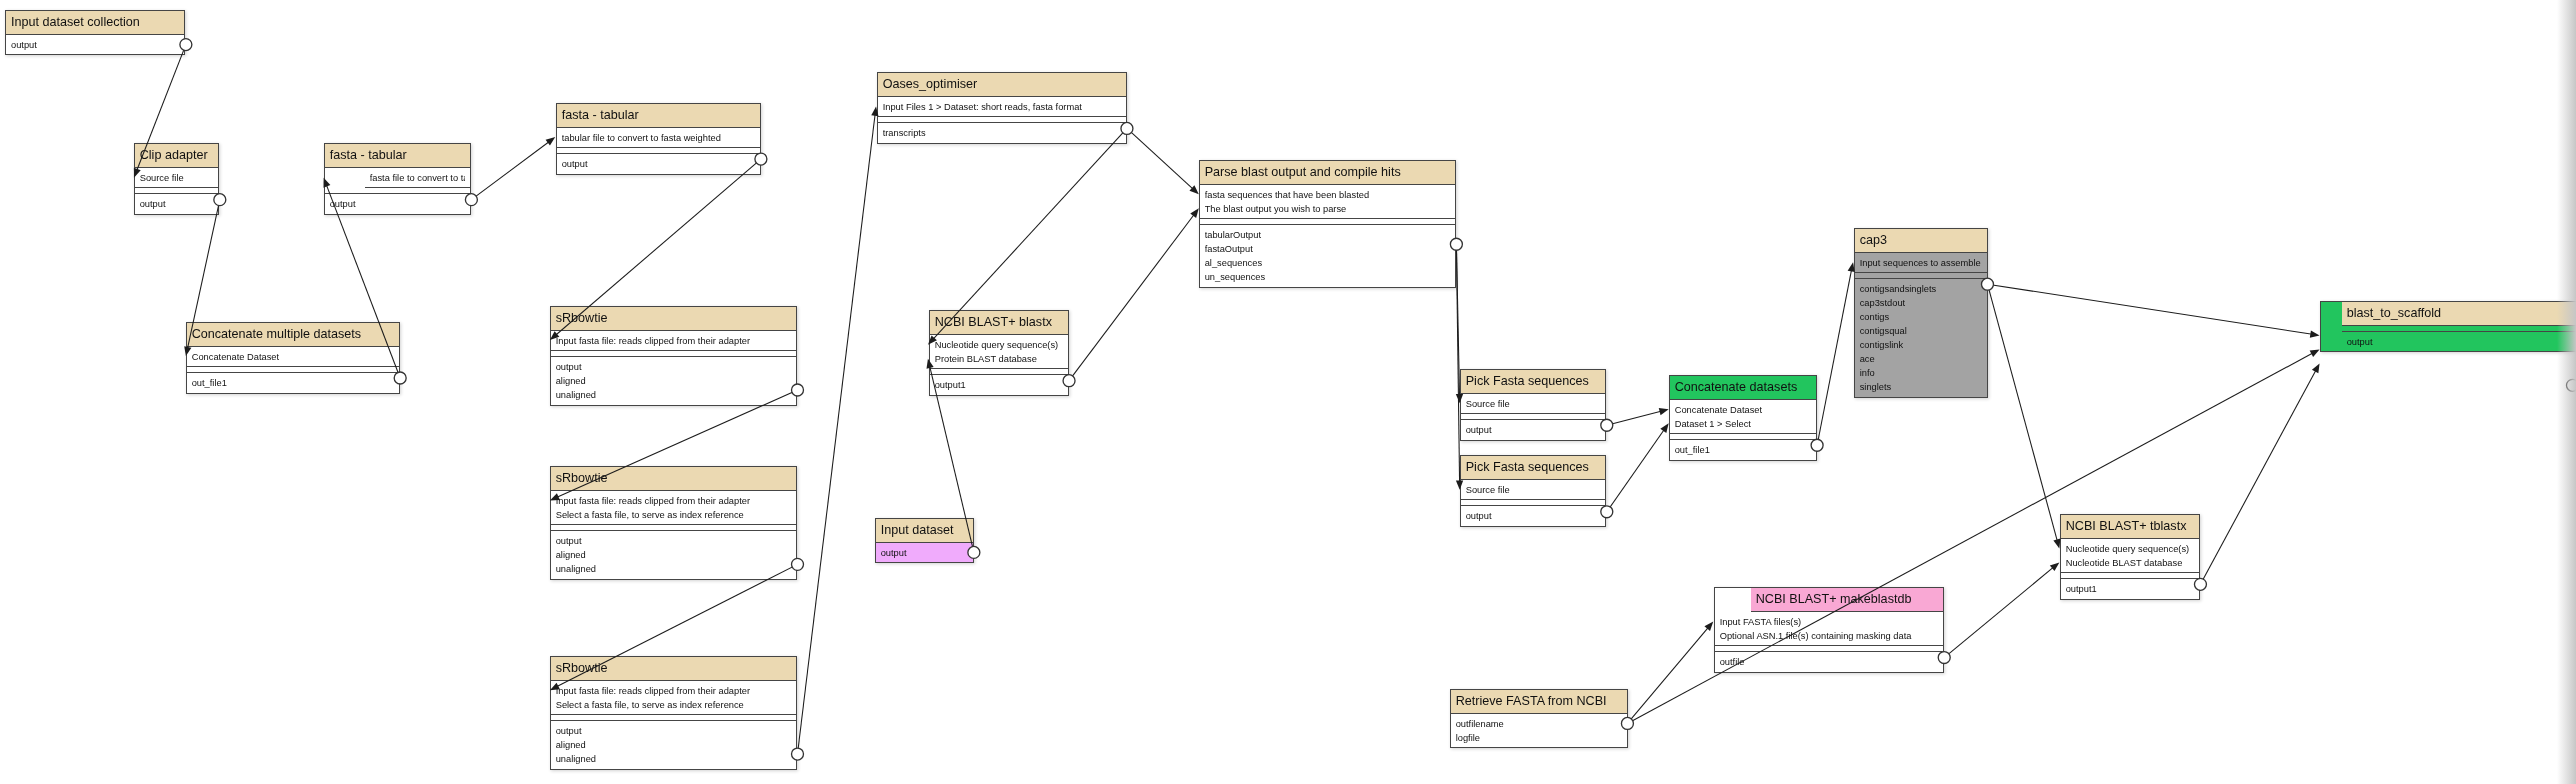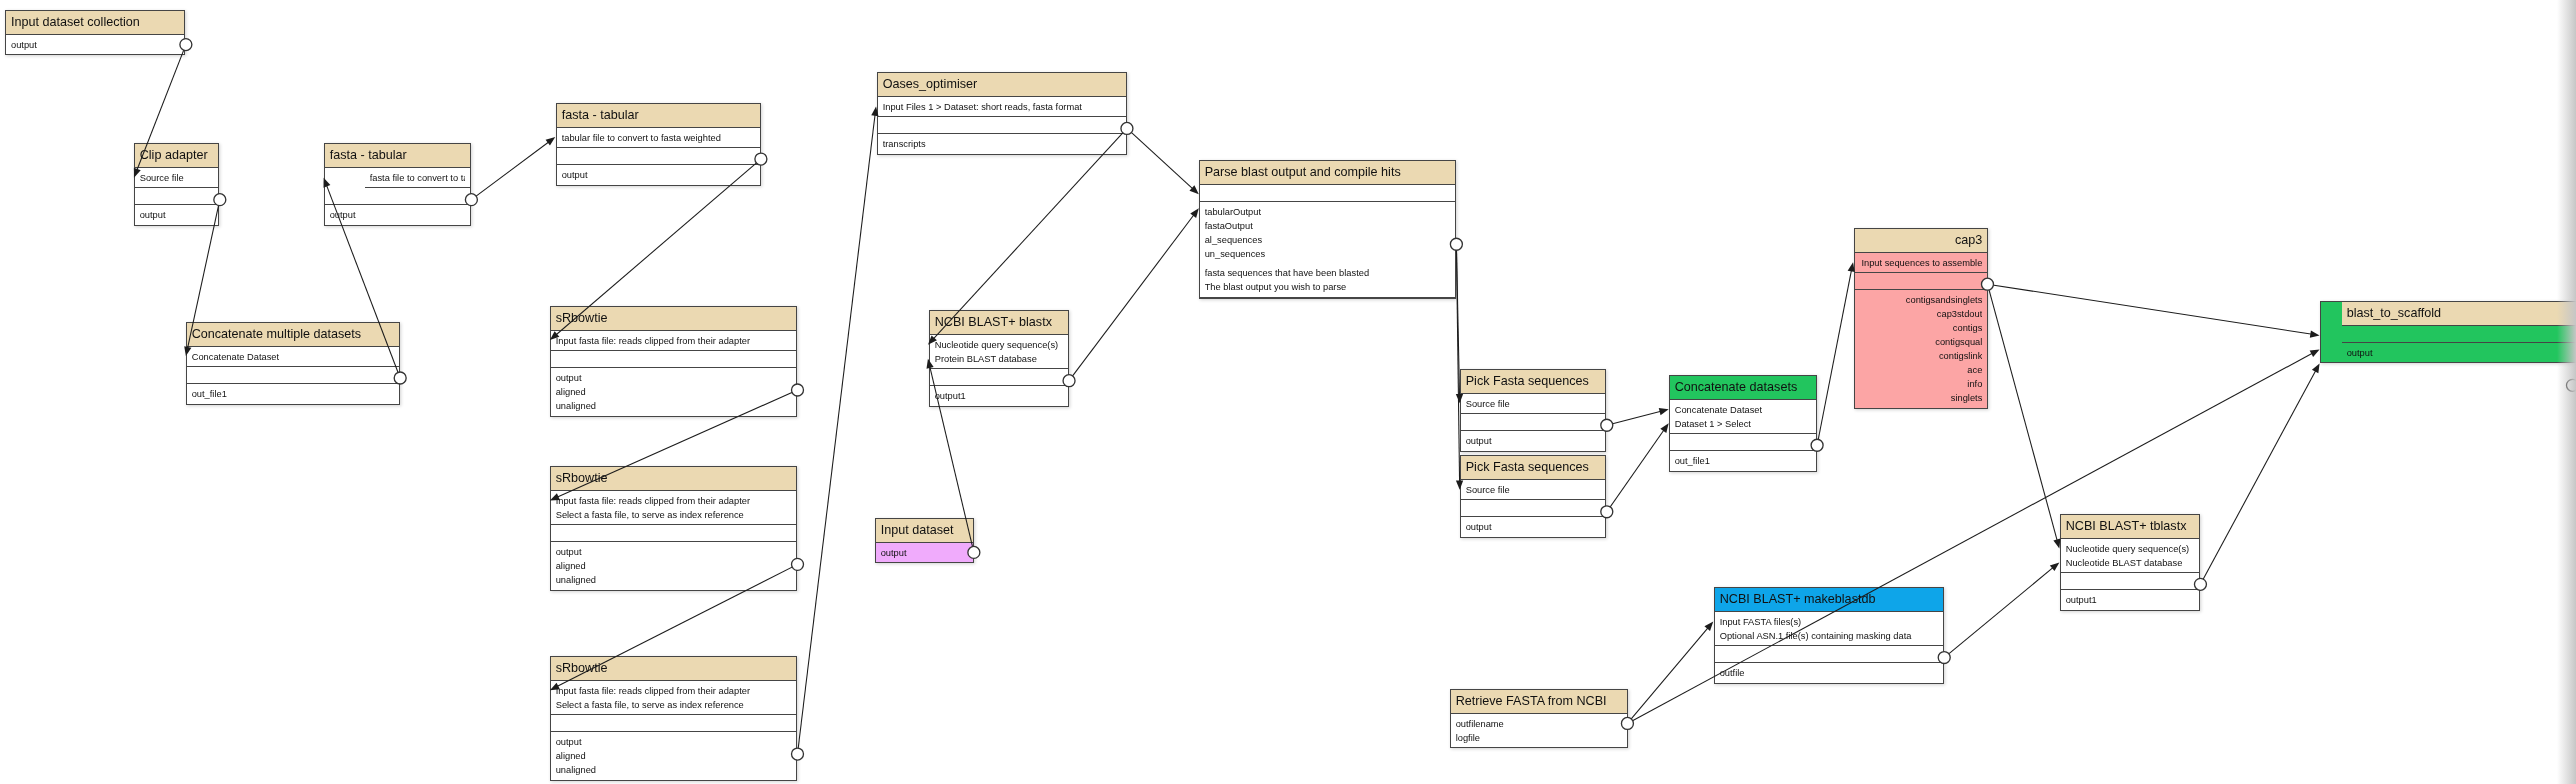--- a/index.html
+++ b/index.html
@@ -15,21 +15,21 @@
     box-sizing:content-box; z-index:1;
   }
   .node-header {
     height:23px; line-height:23px; padding:0 4.7px;
     font-size:12.6px; color:#111111;
     border-bottom:0.7px solid #454545;
     white-space:nowrap; overflow:hidden; cursor:move;
   }
   .node-io { padding:2.7px 4.7px; }
   .node-inputs { border-bottom:0.7px solid #454545; }
-  .node-outputs.after-inputs { margin-top:16px; border-top:0.7px solid #454545; }
+  .node-outputs.after-inputs { margin-top:5px; border-top:0.7px solid #454545; }
   .io-row {
     height:14px; line-height:14px; font-size:9.3px; color:#111111;
     white-space:nowrap; overflow:hidden;
   }
   #edge-layer { position:absolute; left:0; top:0; z-index:2; pointer-events:none; }
   #edge-layer .terminal { pointer-events:auto; cursor:crosshair; }
   #edge-fade {
     position:absolute; right:0; top:0; width:18.6px; height:100%;
     z-index:3; pointer-events:none;
   }
@@ -204,30 +204,30 @@
       </div>
     </div>
     <div class="node" style="left: 875px; top: 518px; width: 97px; border-color: rgb(69, 69, 69); background: #f0abfc;">
       <div class="node-header" style="background: rgb(235, 217, 178); border-bottom-color: rgb(69, 69, 69);">Input dataset</div>
       <div class="node-io node-outputs" style="border-top-color: rgb(69, 69, 69);">
         <div class="io-row">output</div>
       </div>
     </div>
     <div class="node" style="left: 1199px; top: 160px; width: 255px; border-color: rgb(69, 69, 69); background: rgb(255, 255, 255);">
       <div class="node-header" style="background: rgb(235, 217, 178); border-bottom-color: rgb(69, 69, 69);">Parse blast output and compile hits</div>
+      <div class="node-io node-inputs" style="border-bottom-color: rgb(69, 69, 69);">
+        <div class="io-row">fasta sequences that have been blasted</div>
+        <div class="io-row">The blast output you wish to parse</div>
+      </div>
       <div class="node-io node-outputs after-inputs" style="border-top-color: rgb(69, 69, 69);">
         <div class="io-row">tabularOutput</div>
         <div class="io-row">fastaOutput</div>
         <div class="io-row">al_sequences</div>
         <div class="io-row">un_sequences</div>
       </div>
-      <div class="node-io node-inputs" style="border-bottom-color: rgb(69, 69, 69);">
-        <div class="io-row">fasta sequences that have been blasted</div>
-        <div class="io-row">The blast output you wish to parse</div>
-      </div>
     </div>
     <div class="node" style="left: 1460px; top: 369px; width: 144px; border-color: rgb(69, 69, 69); background: rgb(255, 255, 255);">
       <div class="node-header" style="background: rgb(235, 217, 178); border-bottom-color: rgb(69, 69, 69);">Pick Fasta sequences</div>
       <div class="node-io node-inputs" style="border-bottom-color: rgb(69, 69, 69);">
         <div class="io-row">Source file</div>
       </div>
       <div class="node-io node-outputs after-inputs" style="border-top-color: rgb(69, 69, 69);">
         <div class="io-row">output</div>
       </div>
     </div>
@@ -243,38 +243,38 @@
     <div class="node" style="left: 1669px; top: 375px; width: 146px; border-color: rgb(69, 69, 69); background: rgb(255, 255, 255);">
       <div class="node-header" style="background: #22c55e; border-bottom-color: rgb(69, 69, 69);">Concatenate datasets</div>
       <div class="node-io node-inputs" style="border-bottom-color: rgb(69, 69, 69);">
         <div class="io-row">Concatenate Dataset</div>
         <div class="io-row">Dataset 1 &gt; Select</div>
       </div>
       <div class="node-io node-outputs after-inputs" style="border-top-color: rgb(69, 69, 69);">
         <div class="io-row">out_file1</div>
       </div>
     </div>
-    <div class="node" style="left: 1854px; top: 228px; width: 132px; border-color: rgb(69, 69, 69); background: #fca5a5; text-align: right;">
+    <div class="node" style="left: 1854px; top: 228px; width: 132px; border-color: rgb(69, 69, 69); background: #a3a3a3;">
       <div class="node-header" style="background: rgb(235, 217, 178); border-bottom-color: rgb(69, 69, 69);">cap3</div>
       <div class="node-io node-inputs" style="border-bottom-color: rgb(69, 69, 69);">
         <div class="io-row">Input sequences to assemble</div>
       </div>
       <div class="node-io node-outputs after-inputs" style="border-top-color: rgb(69, 69, 69);">
         <div class="io-row">contigsandsinglets</div>
         <div class="io-row">cap3stdout</div>
         <div class="io-row">contigs</div>
         <div class="io-row">contigsqual</div>
         <div class="io-row">contigslink</div>
         <div class="io-row">ace</div>
         <div class="io-row">info</div>
         <div class="io-row">singlets</div>
       </div>
     </div>
     <div class="node" style="left: 1714px; top: 587px; width: 228px; border-color: rgb(69, 69, 69); background: rgb(255, 255, 255);">
-      <div class="node-header" style="background: #0ea5e9; border-bottom-color: rgb(69, 69, 69);">NCBI BLAST+ makeblastdb</div>
+      <div class="node-header" style="background: #f9a8d4; border-bottom-color: rgb(69, 69, 69); margin-left: 36px;">NCBI BLAST+ makeblastdb</div>
       <div class="node-io node-inputs" style="border-bottom-color: rgb(69, 69, 69);">
         <div class="io-row">Input FASTA files(s)</div>
         <div class="io-row">Optional ASN.1 file(s) containing masking data</div>
       </div>
       <div class="node-io node-outputs after-inputs" style="border-top-color: rgb(69, 69, 69);">
         <div class="io-row">outfile</div>
       </div>
     </div>
     <div class="node" style="left: 2060px; top: 514px; width: 138px; border-color: rgb(69, 69, 69); background: rgb(255, 255, 255);">
       <div class="node-header" style="background: rgb(235, 217, 178); border-bottom-color: rgb(69, 69, 69);">NCBI BLAST+ tblastx</div>

